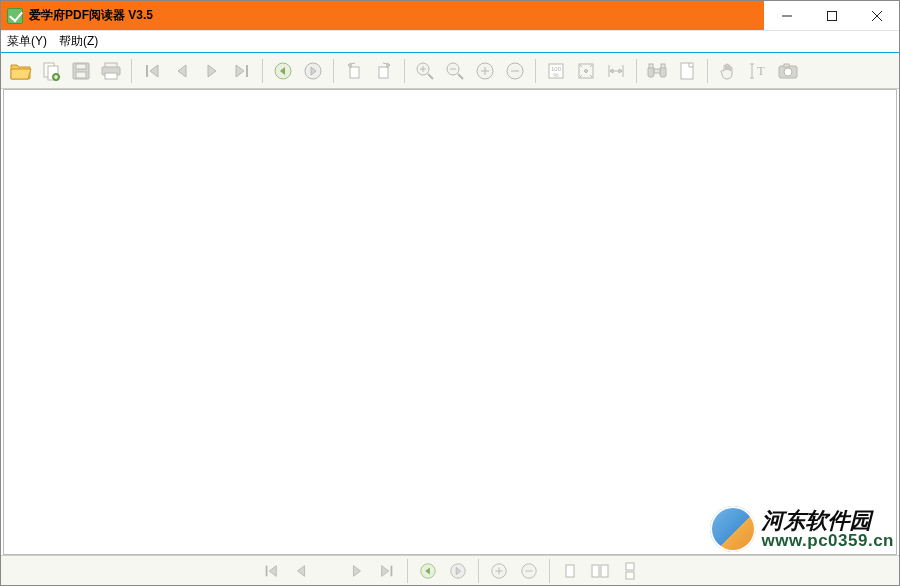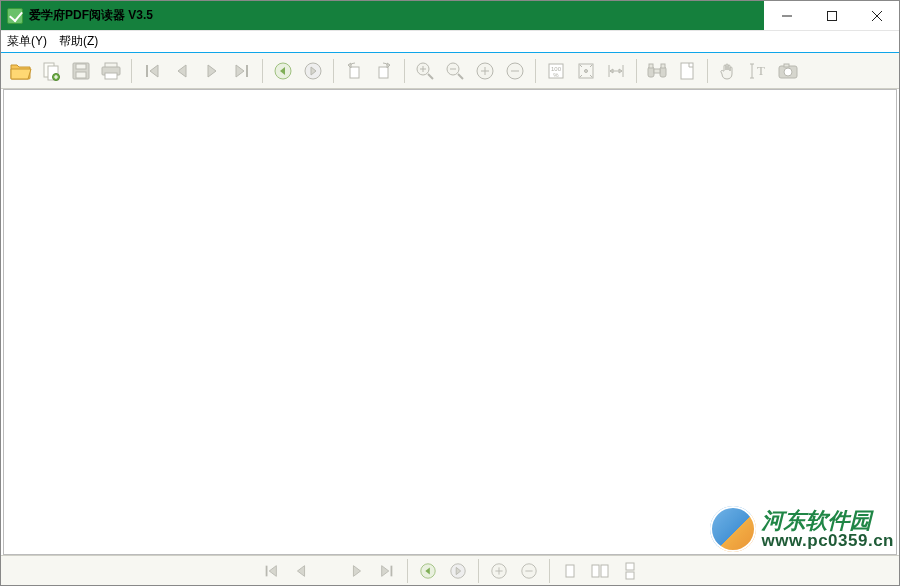--- a/index.html
+++ b/index.html
@@ -1,36 +1,36 @@
 <!DOCTYPE html>
 <html><head>
 <meta charset="utf-8">
 <style>
 * { margin: 0; padding: 0; box-sizing: border-box; }
 body { font-family: "Microsoft YaHei", "SimSun", Arial, sans-serif; font-size: 12px; background: #fff; width: 900px; height: 586px; overflow: hidden; position: relative; }
 .window { width: 900px; height: 586px; border: 1px solid #888; background: #fff; display: flex; flex-direction: column; box-shadow: 0 0 4px rgba(0,0,0,.2);}
-.titlebar { height: 30px; background: #15803d; display: flex; align-items: center; padding: 0 0 0 6px; border-bottom: 1px solid #e5e5e5;}
+.titlebar { height: 30px; background: #f97316; display: flex; align-items: center; padding: 0 0 0 6px; border-bottom: 1px solid #e5e5e5;}
 .app-icon { width: 16px; height: 16px; background: #6bc16b; border: 1px solid #3a9c3a; border-radius: 2px; margin-right: 6px; position:relative;}
 .app-icon:after{content:""; position:absolute; width:6px;height:10px;border:2px solid #fff;border-top:none;border-left:none;transform:rotate(40deg);left:4px;top:0;}
 .title-text { font-weight: bold; font-size: 12px; color:#000;}
 .win-controls { margin-left: auto; display: flex; }
 .win-btn { width: 45px; height: 29px; display:flex; align-items:center; justify-content:center; color:#333; background:#fff;}
 .win-btn svg{width:10px;height:10px;stroke:#222;stroke-width:1;fill:none;}
 .menubar { height: 22px; background:#fff; display:flex; align-items:center; padding:0 6px; gap:12px; font-size:12px; color:#000; border-bottom:1px solid #0ea5e9;}
 .menu-item{cursor:default;}
 .toolbar { height: 36px; background:#f7f7f2; border-bottom:1px solid #cfcfc6; display:flex; align-items:center; padding:0 6px; gap:2px;}
 .status-toolbar{ height: 30px; background:#f7f7f2; border-top:1px solid #cfcfc6; display:flex; align-items:center; justify-content:center; gap:2px;}
 .tb-btn { width:28px; height:28px; border:1px solid transparent; border-radius:2px; display:flex; align-items:center; justify-content:center; background:transparent; cursor:pointer;}
 .tb-sep { width:1px; height:24px; background:#cfcfc6; margin:0 4px;}
 .content { flex:1; background:#fff; border:1px solid #bbb; margin:0 2px; position:relative;}
 .content-inner{position:absolute;inset:1px;background:#fff;}
 .watermark{position:absolute; right:6px; bottom:34px; display:flex; align-items:center; gap:6px; pointer-events:none; opacity:.95;}
 .watermark .logo{width:46px;height:46px;border-radius:50%;background:linear-gradient(135deg,#6fb4e8 0,#3e8fd4 55%,#f2a93a 55%,#e88c2a 100%);position:relative;box-shadow:0 0 0 2px #fff inset;}
 .watermark .txt{display:flex;flex-direction:column;line-height:1;}
-.watermark .name{font-size:22px;font-weight:bold;font-style:italic;color:#15803d;text-shadow:0 0 2px #fff;}
+.watermark .name{font-size:22px;font-weight:bold;font-style:italic;color:#000000;text-shadow:0 0 2px #fff;}
 .watermark .url{font-size:17px;color:#14532d;font-weight:bold;letter-spacing:.5px;text-shadow:0 0 2px #fff;}
 svg{display:block;}
 .dim path,.dim rect,.dim circle,.dim line,.dim polyline,.dim polygon{stroke:#b8b8b0;}
 .dim .fill{fill:#d6d6ce;}
 </style>
 </head>
 <body>
 
 <div class="window">
 

